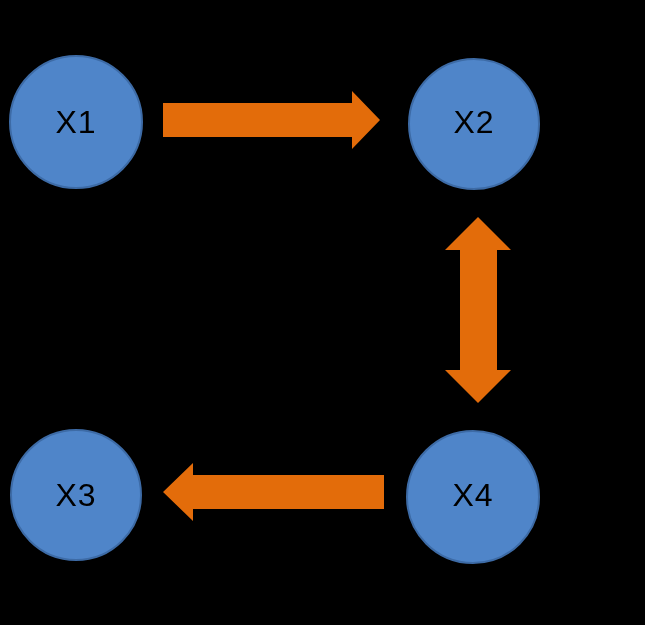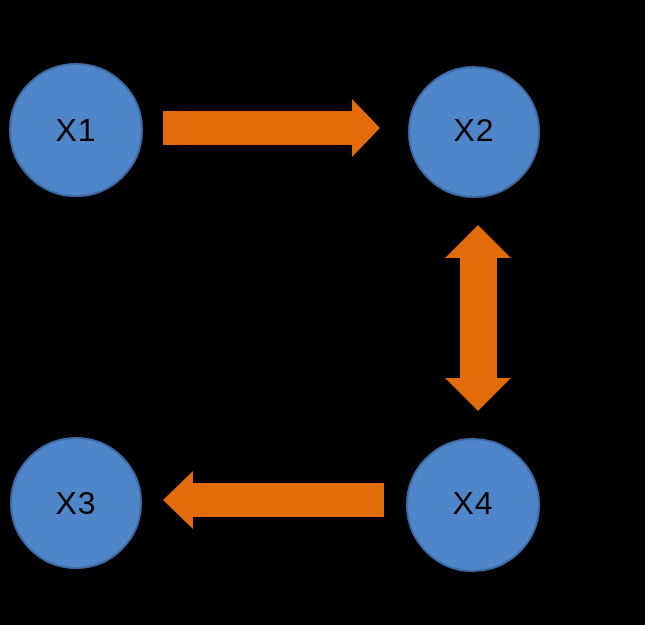--- a/index.html
+++ b/index.html
@@ -6,21 +6,20 @@
     margin: 0;
     padding: 0;
     background: #000;
   }
   .canvas {
     position: relative;
     width: 645px;
     height: 603px;
     overflow: hidden;
     font-family: "Liberation Sans", sans-serif;
-    margin-top: 8px;
   }
   svg { display: block; }
   .node-label {
     font-family: "Liberation Sans", sans-serif;
     font-size: 32px;
     letter-spacing: 1px;
   }
 </style>
 </head>
 <body>

